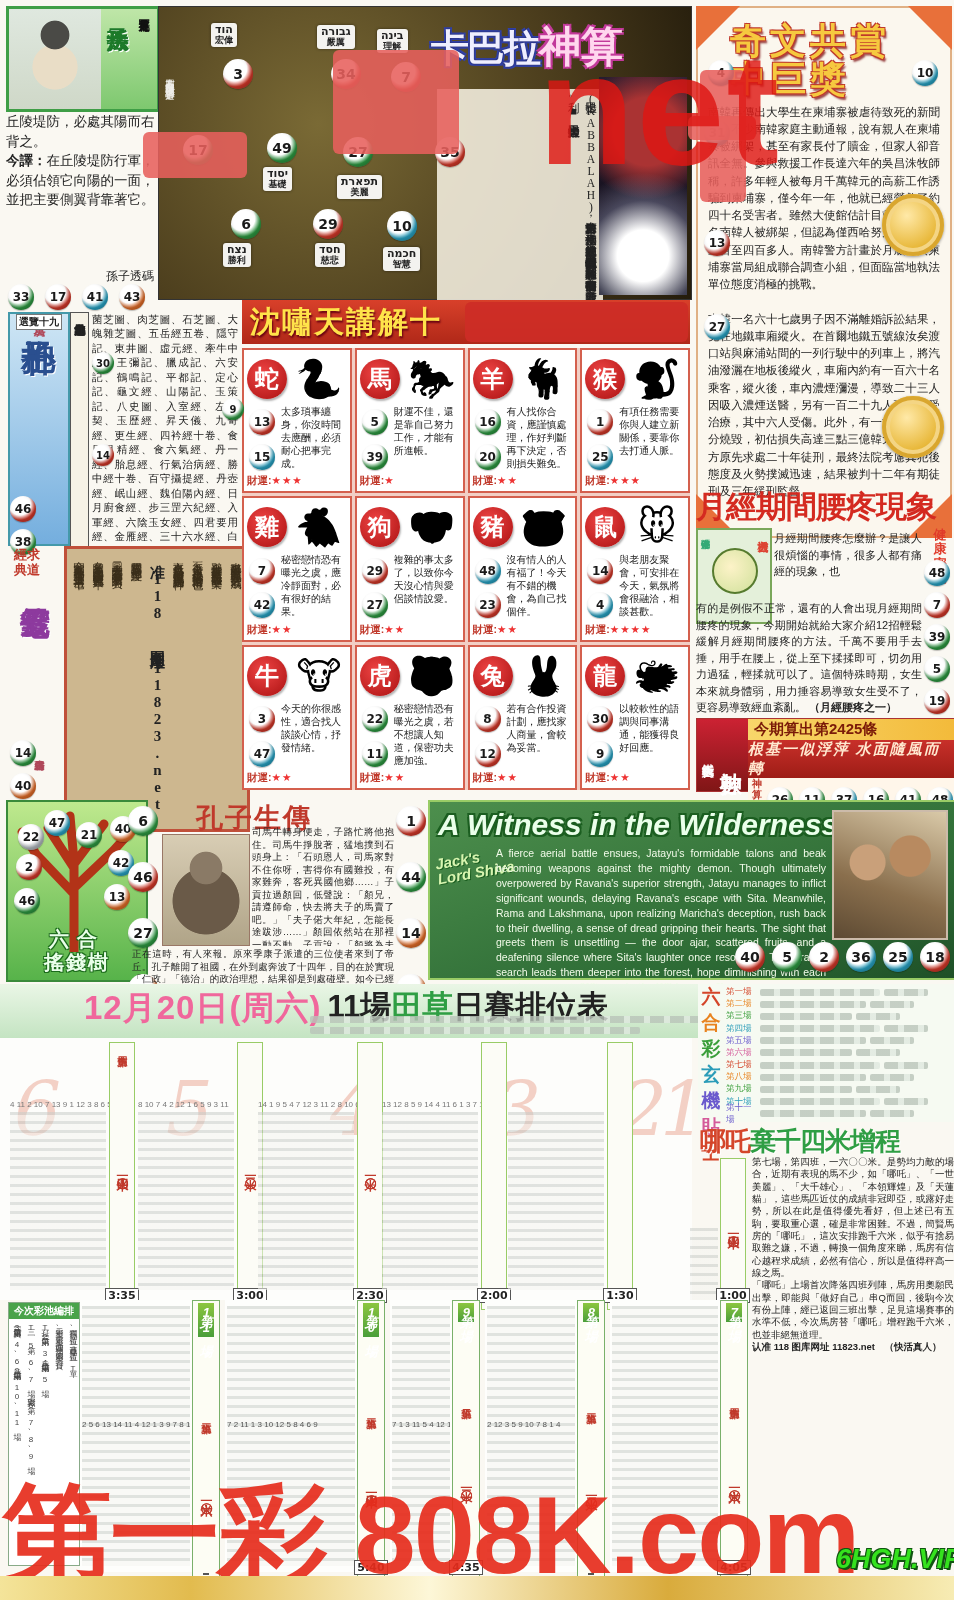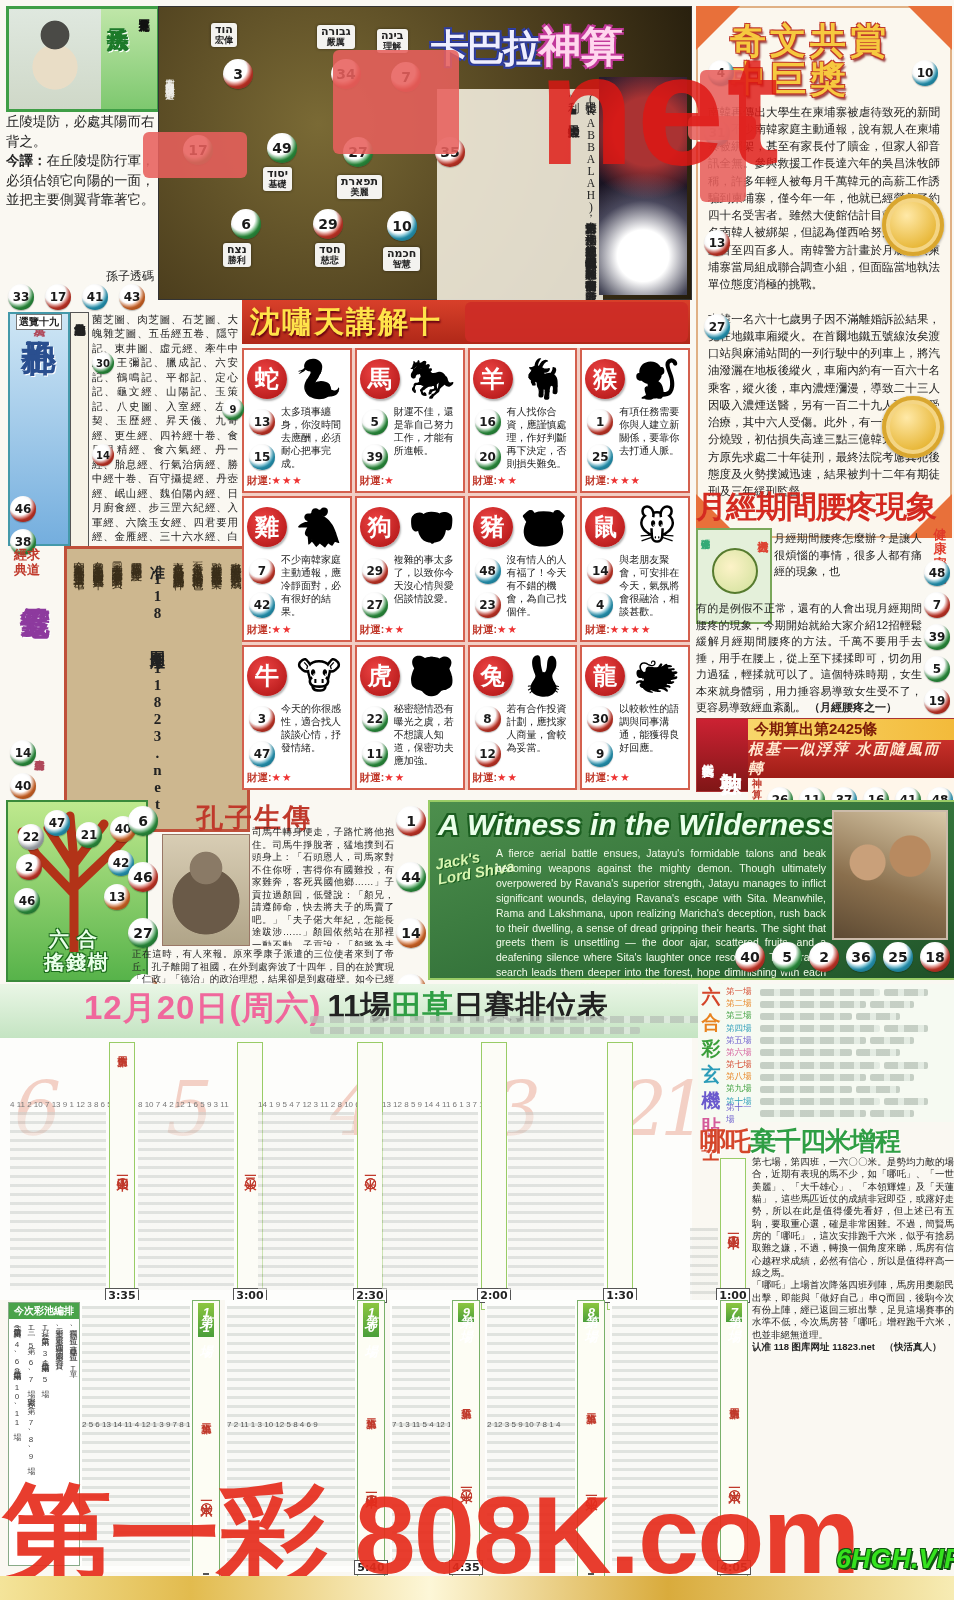--- a/index.html
+++ b/index.html
@@ -408,21 +408,21 @@
       <div class="zcell">
         <div class="top">
           <div class="zbadge">雞</div>
           <div class="zglyph">🐔</div>
         </div>
         <div class="mid">
           <div class="zballs">
             <span class="ball b26 c-r">7</span>
             <span class="ball b26 c-b">42</span>
           </div>
-          <div class="ztext">不少南韓家庭主動通報，應冷靜面對，必有很好的結果。</div>
+          <div class="ztext">秘密戀情恐有曝光之虞，應冷靜面對，必有很好的結果。</div>
         </div>
         <div class="zstars"><span>財運:</span><span class="st">★★</span></div>
       </div>
       <div class="zcell">
         <div class="top">
           <div class="zbadge">狗</div>
           <div class="zglyph">🐶</div>
         </div>
         <div class="mid">
           <div class="zballs">

